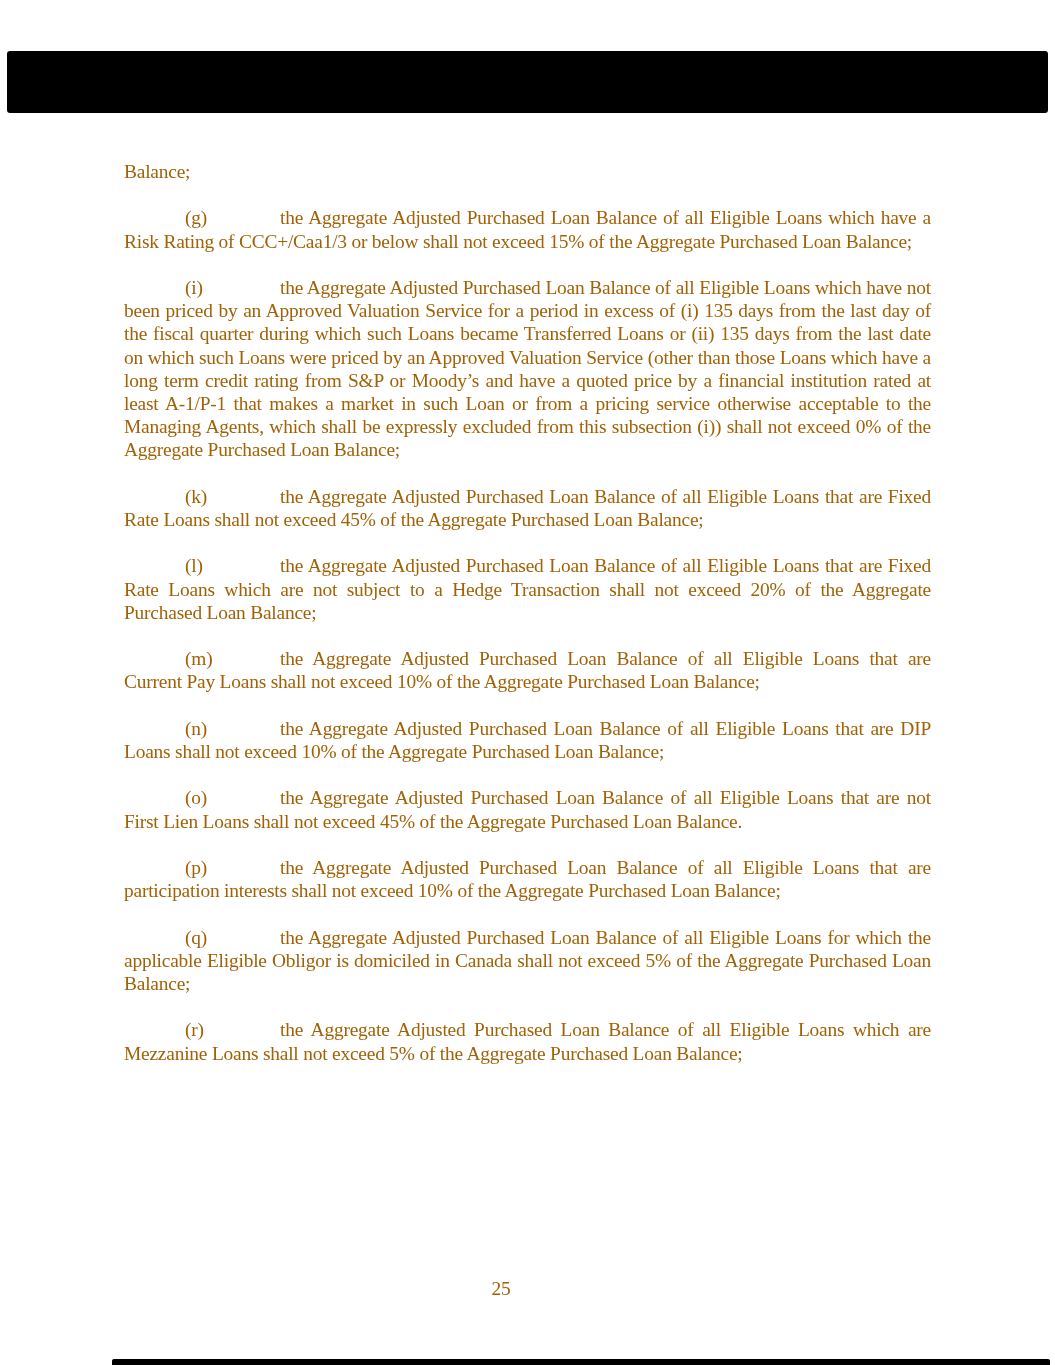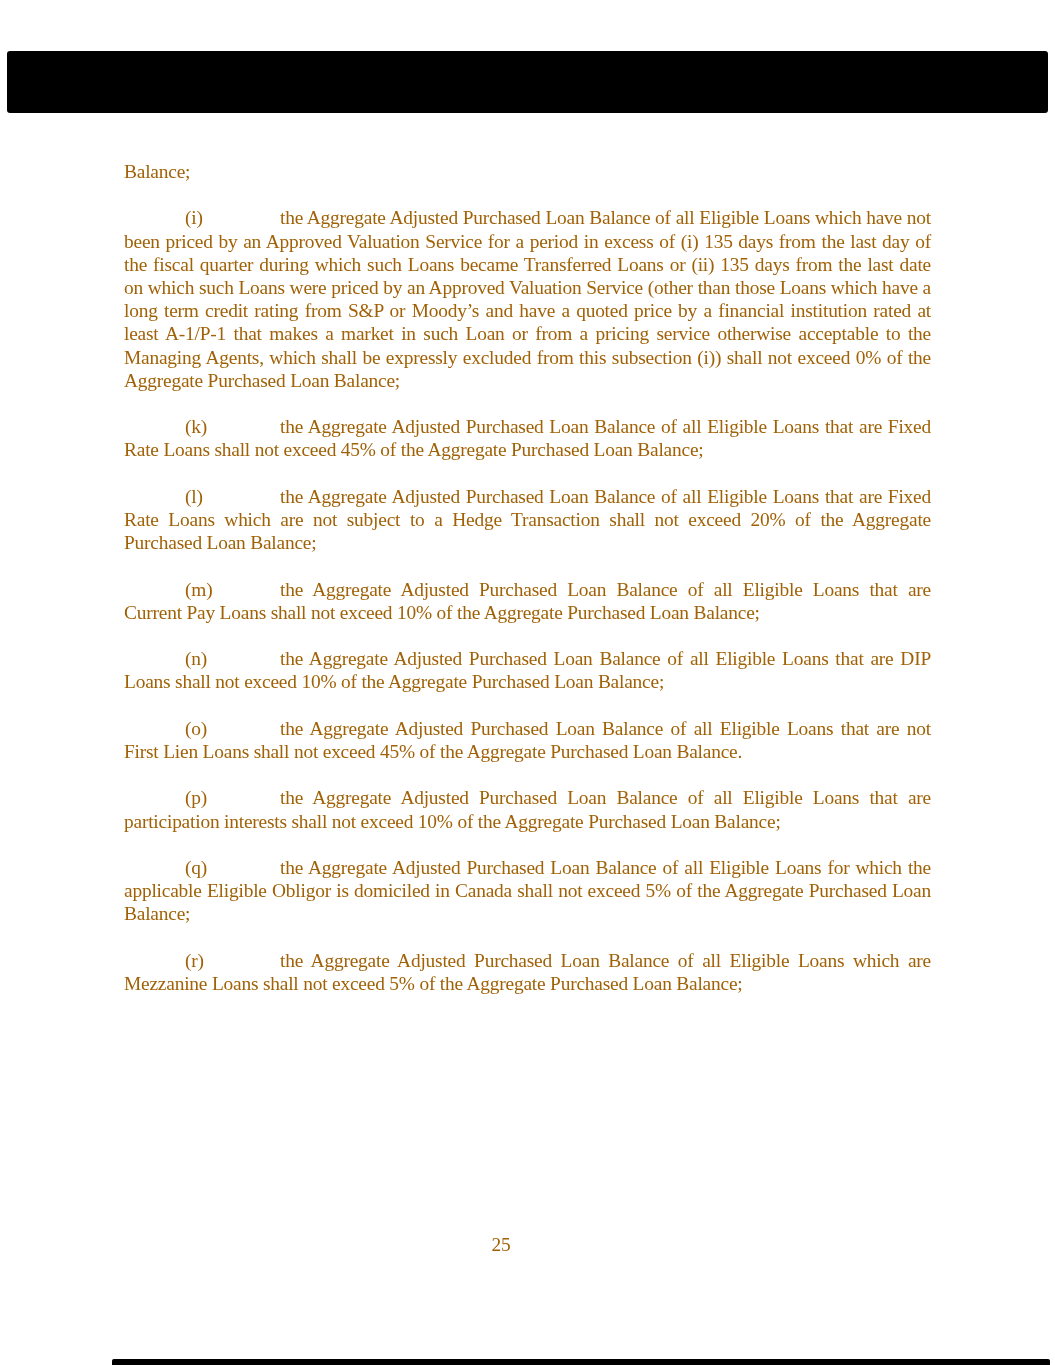--- a/index.html
+++ b/index.html
@@ -55,36 +55,37 @@
   .para.no-label {
     text-indent: 0;
   }
   .plabel {
     display: inline-block;
     width: 95px;
     text-indent: 0;
   }
   .page-number {
     position: absolute;
-    top: 1192px;
+    top: 1236px;
     left: 0;
     width: 1002px;
     text-align: center;
     font-family: Liberation Serif, serif;
   }
 </style>
 </head>
 <body>
 
 <div class="doc">
   <div class="scan-bar top"></div>
 
   <div class="page-body">
   <p class="para no-label first"><span class="ptext">Balance;</span></p>
 
+  <p class="para"><span class="plabel">(g)</span><span class="ptext">the Aggregate Adjusted Purchased Loan Balance of all Eligible Loans which have a Risk Rating of CCC+/Caa1/3 or below shall not exceed 15% of the Aggregate Purchased Loan Balance;</span></p>
 
 
   <p class="para"><span class="plabel">(i)</span><span class="ptext">the Aggregate Adjusted Purchased Loan Balance of all Eligible Loans which have not been priced by an Approved Valuation Service for a period in excess of (i) 135 days from the last day of the fiscal quarter during which such Loans became Transferred Loans or (ii) 135 days from the last date on which such Loans were priced by an Approved Valuation Service (other than those Loans which have a long term credit rating from S&amp;P or Moody’s and have a quoted price by a financial institution rated at least A-1/P-1 that makes a market in such Loan or from a pricing service otherwise acceptable to the Managing Agents, which shall be expressly excluded from this subsection (i)) shall not exceed 0% of the Aggregate Purchased Loan Balance;</span></p>
 
 
   <p class="para"><span class="plabel">(k)</span><span class="ptext">the Aggregate Adjusted Purchased Loan Balance of all Eligible Loans that are Fixed Rate Loans shall not exceed 45% of the Aggregate Purchased Loan Balance;</span></p>
 
   <p class="para"><span class="plabel">(l)</span><span class="ptext">the Aggregate Adjusted Purchased Loan Balance of all Eligible Loans that are Fixed Rate Loans which are not subject to a Hedge Transaction shall not exceed 20% of the Aggregate Purchased Loan Balance;</span></p>
 
   <p class="para"><span class="plabel">(m)</span><span class="ptext">the Aggregate Adjusted Purchased Loan Balance of all Eligible Loans that are Current Pay Loans shall not exceed 10% of the Aggregate Purchased Loan Balance;</span></p>

